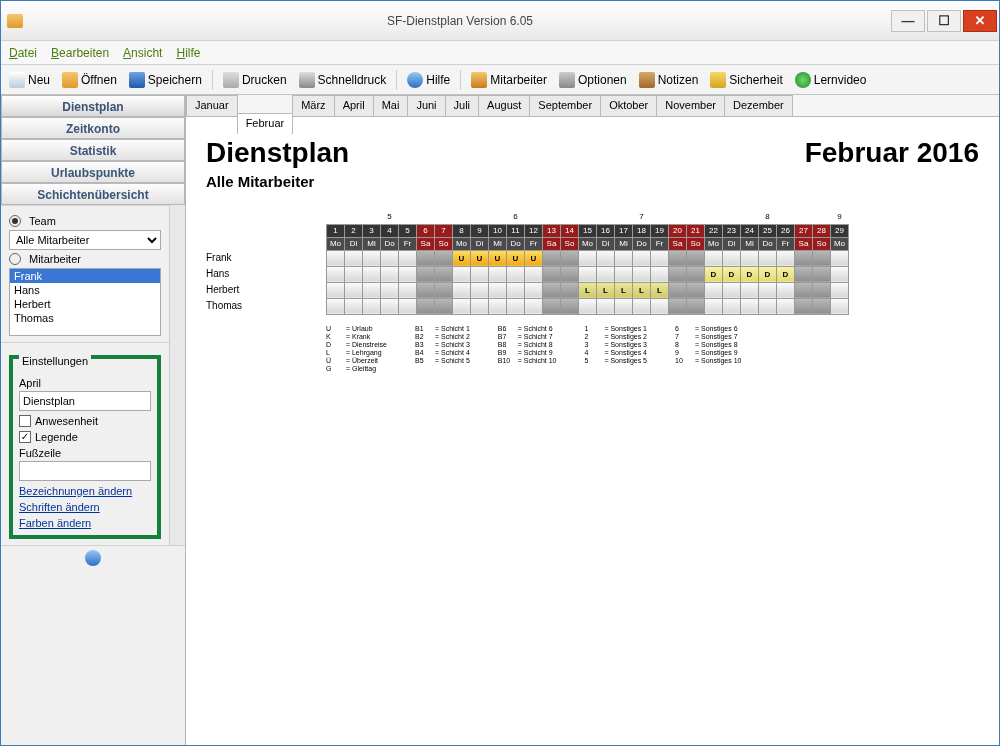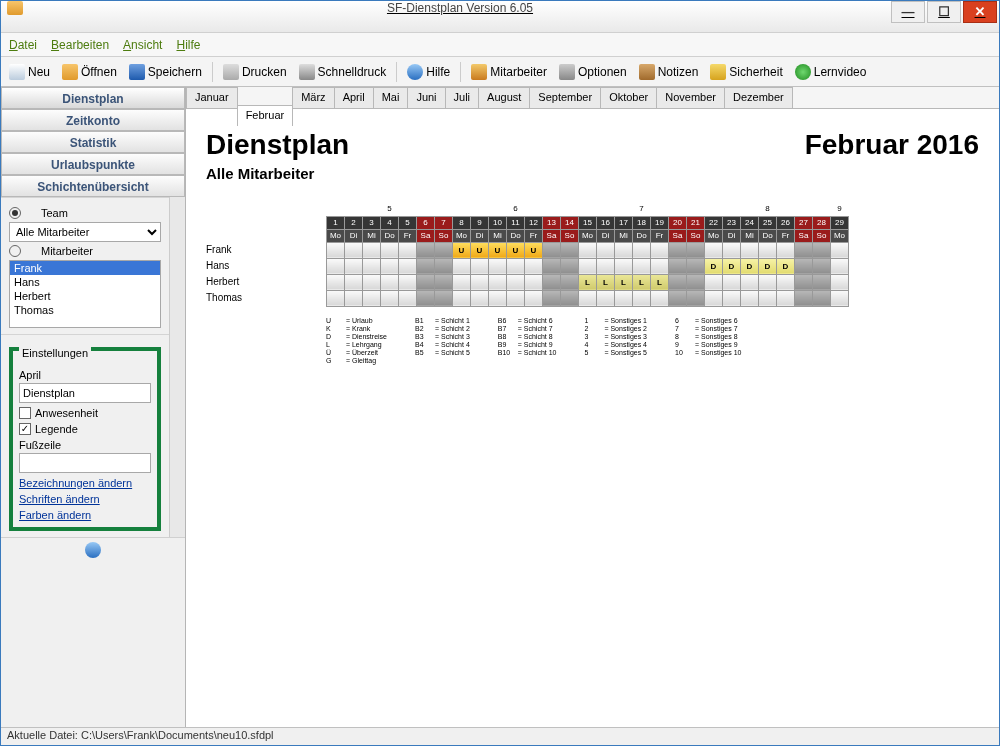--- a/index.html
+++ b/index.html
@@ -1,38 +1,38 @@
 <!DOCTYPE html>
 <html><head>
 <meta charset="utf-8">
 <style>
   * { box-sizing: border-box; }
   body { margin: 0; padding: 0; font-family: "Segoe UI", Tahoma, sans-serif; font-size: 12px; background: #fff; width: 1000px; height: 746px; overflow: hidden; }
   .window { width: 1000px; height: 746px; border: 1px solid #3a7abd; display: flex; flex-direction: column; background: #fff; }
-  .titlebar { height: 32px; background: linear-gradient(#fff,#e9e9e9); display: flex; border-bottom: 1px solid #d0d0d0; text-decoration: underline; }
+  .titlebar { height: 40px; background: linear-gradient(#fff,#e9e9e9); display: flex; align-items: center; border-bottom: 1px solid #d0d0d0; }
   .title-icon { width: 16px; height: 14px; margin: 0 6px; background: linear-gradient(#f7c56b,#e09a2c); border-radius: 2px; }
   .title-text { flex: 1; text-align: center; color: #444; }
   .win-buttons { display: flex; }
   .win-btn { width: 34px; height: 22px; margin-right: 2px; text-align: center; line-height: 20px; font-weight: bold; font-size: 13px; }
   .win-btn.min, .win-btn.max { background: #f0f0f0; border: 1px solid #c0c0c0; color: #333; }
   .win-btn.close { background: #d9401f; color: #fff; border: 1px solid #a82e14; }
   .menubar { height: 24px; display: flex; align-items: center; padding: 0 8px; gap: 14px; border-bottom: 1px solid #d0d0d0; background: #f7f7f7; }
   .menuitem { color: #4d7c0f; cursor: default; }
   .menuitem u { text-decoration: underline; }
   .toolbar { height: 30px; display: flex; align-items: center; padding: 0 4px; border-bottom: 1px solid #c0c0c0; background: #f4f4f4; gap: 4px; }
   .tbtn { display: flex; align-items: center; gap: 3px; padding: 2px 4px; cursor: default; }
   .tbicon { width: 16px; height: 16px; border-radius: 2px; }
   .sep { width: 1px; height: 20px; background: #ccc; margin: 0 2px; }
   .body-row { flex: 1; display: flex; overflow: hidden; }
   .sidebar { width: 185px; border-right: 1px solid #b5b5b5; display: flex; flex-direction: column; background: #f0f0f0; overflow-y: auto; }
   .nav-btn { height: 22px; line-height: 22px; text-align: center; font-weight: bold; color: #3b5478; background: linear-gradient(#fdfdfd,#e2e2e2); border: 1px solid #b8b8b8; margin: 0; cursor: default; font-size:12px;}
   .nav-btn.sel { background: linear-gradient(#fff,#d9d9d9); }
   .panel { padding: 6px 8px; font-size: 11px; border-top:1px solid #d4d4d4;}
   .panel label { display: block; margin-bottom: 2px; }
-  .radio-row { display: flex; align-items: center; gap: 20px; margin: 3px 0; }
+  .radio-row { display: flex; align-items: center; gap: 8px; margin: 3px 0; }
   .select { width: 100%; height: 20px; border: 1px solid #a8a8a8; background: #fff; font-size: 11px; padding: 1px 2px; }
   .listbox { width: 100%; height: 68px; border: 1px solid #a8a8a8; background: #fff; overflow: hidden; }
   .listitem { padding: 1px 4px; }
   .listitem.sel { background: #3a76d6; color: #fff; }
   .check-row { display: flex; align-items: center; gap: 4px; margin: 4px 0; }
   .txt { width: 100%; height: 20px; border: 1px solid #a8a8a8; background: #fff; padding: 1px 3px; font-size: 11px; }
   .link { text-decoration: underline; color: #003399; font-size: 11px; cursor: default; margin-top: 4px; display: block; }
   .fieldset { border: 4px solid #15803d; padding: 6px; margin-top: 6px; }
   .legend { position: relative; top:-10px; background:#f0f0f0; padding:0 3px; font-size:11px; display:inline;}
   .btn { width: 100%; height: 22px; border: 1px solid #a8a8a8; background: linear-gradient(#fdfdfd,#e4e4e4); font-size: 11px; cursor: default; }
@@ -472,14 +472,13 @@
               <div><span style="display:inline-block;width:18px;">7</span> = Sonstiges 7</div>
               <div><span style="display:inline-block;width:18px;">8</span> = Sonstiges 8</div>
               <div><span style="display:inline-block;width:18px;">9</span> = Sonstiges 9</div>
               <div><span style="display:inline-block;width:18px;">10</span> = Sonstiges 10</div>
             </div>
           </div>
       </div>
     </div>
   </div>
 
-  <div class="statusbar">Aktuelle Datei: C:\Users\Frank\Documents\neu10.sfdpl</div>
 </div>
 
 </body></html>

